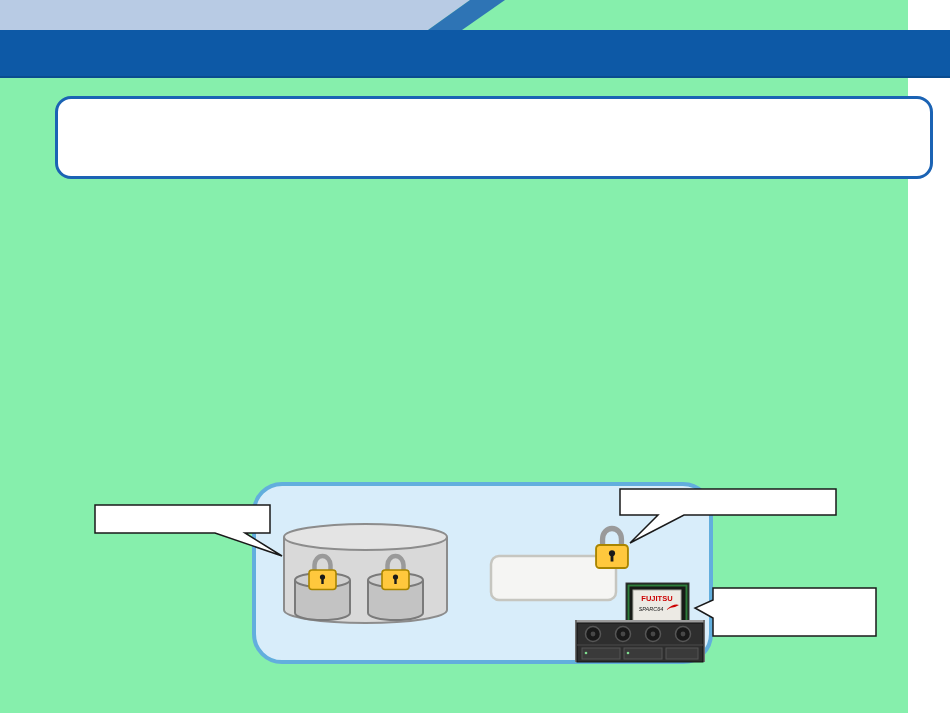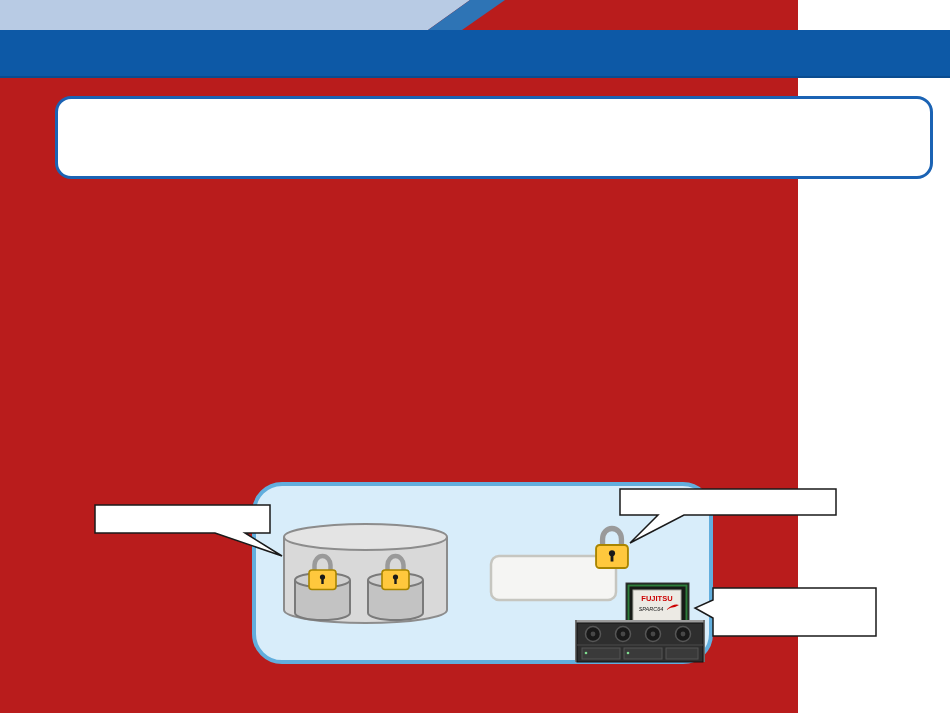--- a/index.html
+++ b/index.html
@@ -1,17 +1,17 @@
 <!DOCTYPE html>
 <html><head>
 <meta charset="utf-8">
 <style>
   html,body{margin:0;padding:0;background:#ffffff;}
   body{width:950px;height:713px;font-family:"Liberation Sans",sans-serif;overflow:hidden;}
-  .slide{position:relative;width:798px;height:713px;background:#b91c1c;text-align:center;}
+  .slide{position:relative;width:908px;height:713px;background:#86efac;text-align:center;}
 
   
   .header-strip{position:absolute;top:0;left:0;width:950px;height:30px;}
   .strip-left{position:absolute;top:0;left:0;width:950px;height:30px;
               background:#b8cbe4;
               clip-path:polygon(0 0,470px 0,428px 30px,0 30px);}
   .strip-slash{position:absolute;top:0;left:0;width:950px;height:30px;
                background:#2e74b5;
                clip-path:polygon(470px 0,505px 0,462px 30px,428px 30px);}
   .header-band{position:absolute;top:30px;left:0;width:950px;height:48px;

